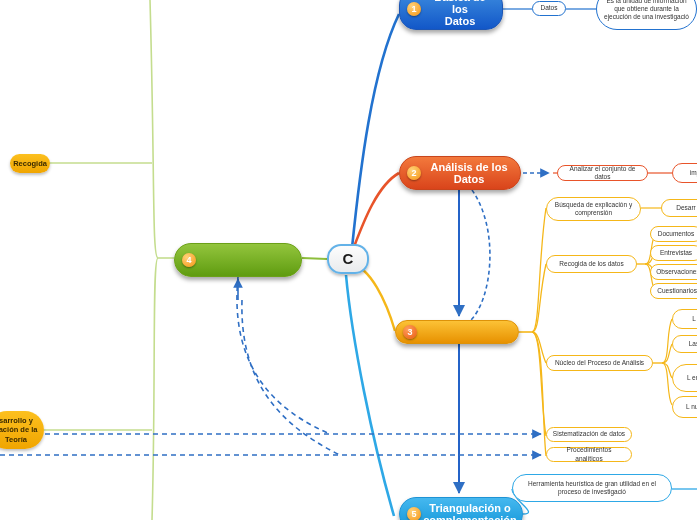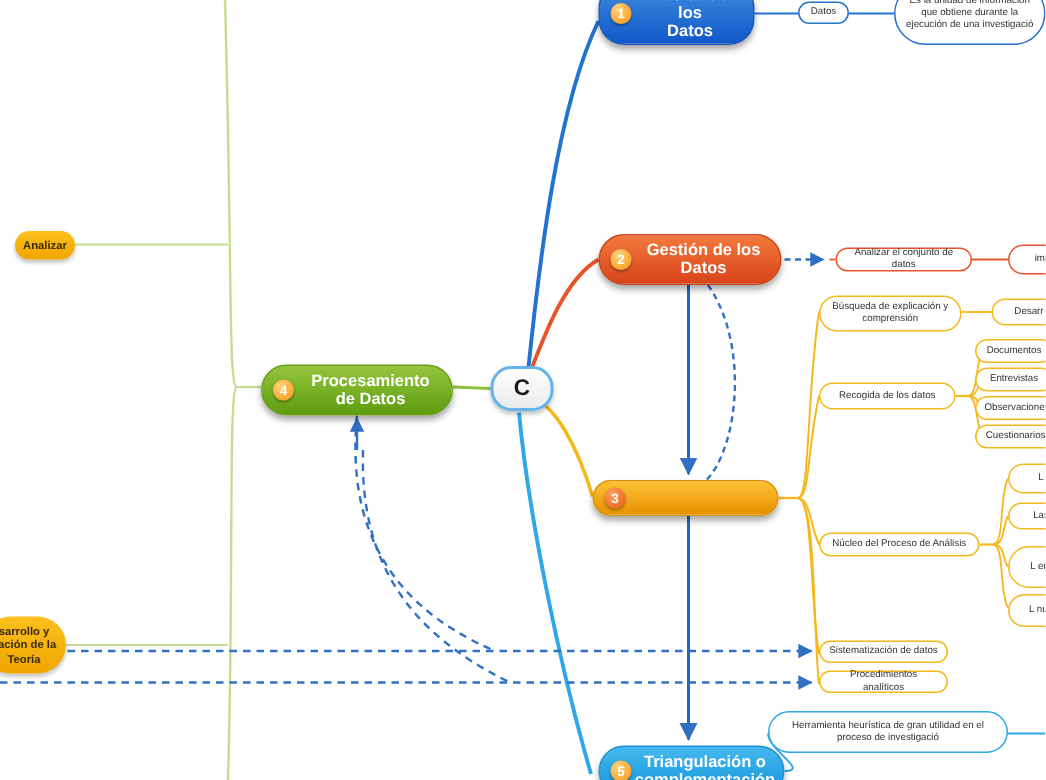--- a/index.html
+++ b/index.html
@@ -126,35 +126,31 @@
     <span class="badge">1</span>
     <span class="txt">
       <span>Básica de los</span><br>
       <span>Datos</span>
     </span>
   </div>
 
   <div class="node big n2">
     <span class="badge">2</span>
     <span class="txt">
-      <span>Gestión de los</span><br>
+      <span>Análisis de los</span><br>
       <span>Datos</span>
     </span>
   </div>
 
   <div class="node big n3">
     <span class="badge">3</span>
   </div>
 
   <div class="node big n4">
     <span class="badge">4</span>
-    <span class="txt">
-      <span>Procesamiento</span><br>
-      <span>de Datos</span>
-    </span>
   </div>
 
   <div class="node big n5">
     <span class="badge">5</span>
     <span class="txt">
       <span>Triangulación o</span><br>
       <span>complementación</span>
     </span>
   </div>
 
@@ -181,16 +177,16 @@
   <div class="bub yellow" style="left:672px;top:309px;width:44px;height:20px;">L</div>
   <div class="bub yellow" style="left:672px;top:335px;width:44px;height:18px;">Las</div>
   <div class="bub yellow" style="left:672px;top:364px;width:44px;height:28px;">L em</div>
   <div class="bub yellow" style="left:672px;top:396px;width:44px;height:22px;">L nue</div>
 
   <div class="bub yellow" style="left:546px;top:427px;width:86px;height:15px;">Sistematización de datos</div>
   <div class="bub yellow" style="left:546px;top:447px;width:86px;height:15px;">Procedimientos  analíticos</div>
 
   <div class="bub cyan" style="left:512px;top:474px;width:160px;height:28px;">Herramienta heurística de gran utilidad en el proceso de investigació</div>
 
-  <div class="bub orange-fill" style="left:10px;top:154px;width:40px;height:19px;">Analizar</div>
+  <div class="bub orange-fill" style="left:10px;top:154px;width:40px;height:19px;">Recogida</div>
   <div class="bub orange-fill" style="left:-12px;top:411px;width:56px;height:38px;">sarrollo y cación de la Teoría</div>
 
 </div>
 
 </body></html>

